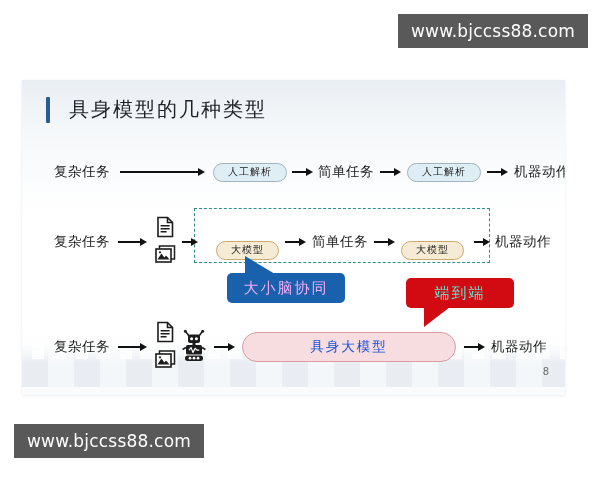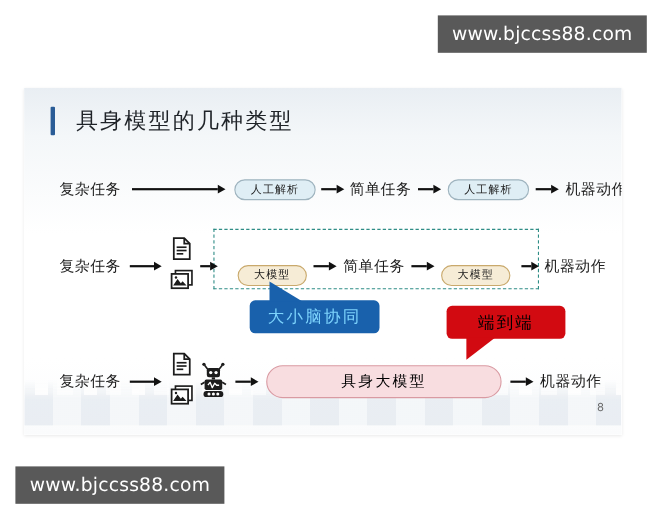--- a/index.html
+++ b/index.html
@@ -153,21 +153,21 @@
   }
   .pill-cream {
     background: #f6ecd6;
     border: 1.4px solid #c9a96c;
     color: #1b1b1b;
     margin-top: 16px;
   }
   .pill-pink {
     background: #f8dde0;
     border: 1.6px solid #d99aa2;
-    color: #000000;
+    color: #1d4ed8;
     height: 30px;
     width: 214px;
     padding: 0;
     letter-spacing: 2px;
     font-size: 13.5px;
   }
 
   
   .icon-stack {
     display: inline-flex;
@@ -206,37 +206,37 @@
   .callout .tail {
     position: absolute;
     width: 0; height: 0;
   }
   .callout-blue {
     left: 205px;
     top: 193px;
     width: 118px;
     height: 30px;
     background: #1961ac;
-    color: #7dd3fc;
+    color: #f0abfc;
     font-size: 15px;
   }
   .callout-blue .tail {
     top: -17px;
     left: 18px;
     border-left: 0 solid transparent;
     border-right: 30px solid transparent;
     border-bottom: 18px solid #1961ac;
   }
   .callout-red {
     left: 384px;
     top: 198px;
     width: 108px;
     height: 30px;
     background: #d20a11;
-    color: #000000;
+    color: #5eead4;
     font-size: 15px;
   }
   .callout-red .tail {
     bottom: -19px;
     left: 18px;
     border-left: 0 solid transparent;
     border-right: 26px solid transparent;
     border-top: 20px solid #d20a11;
   }
 

